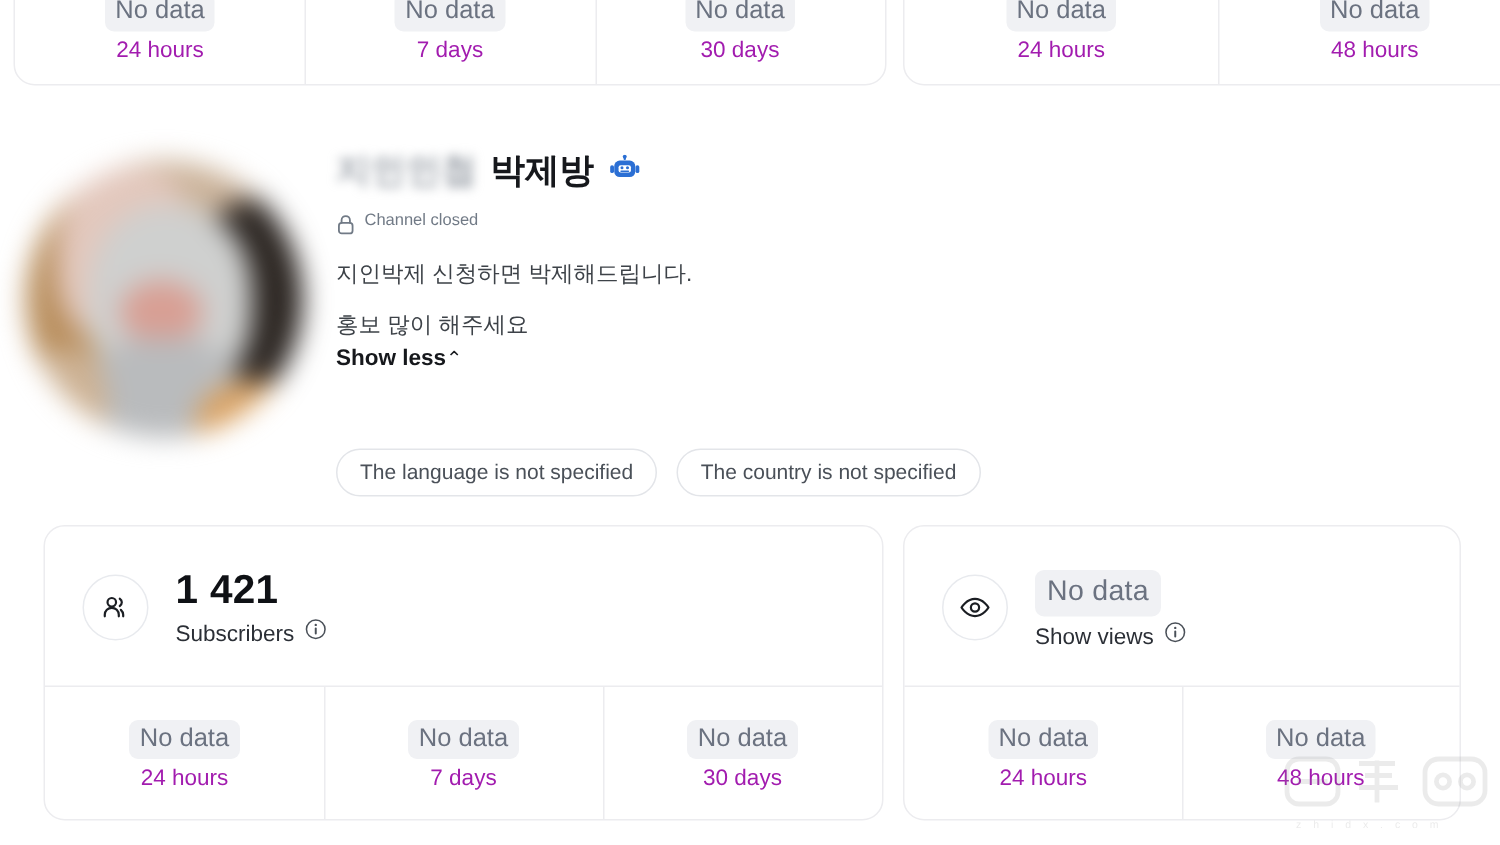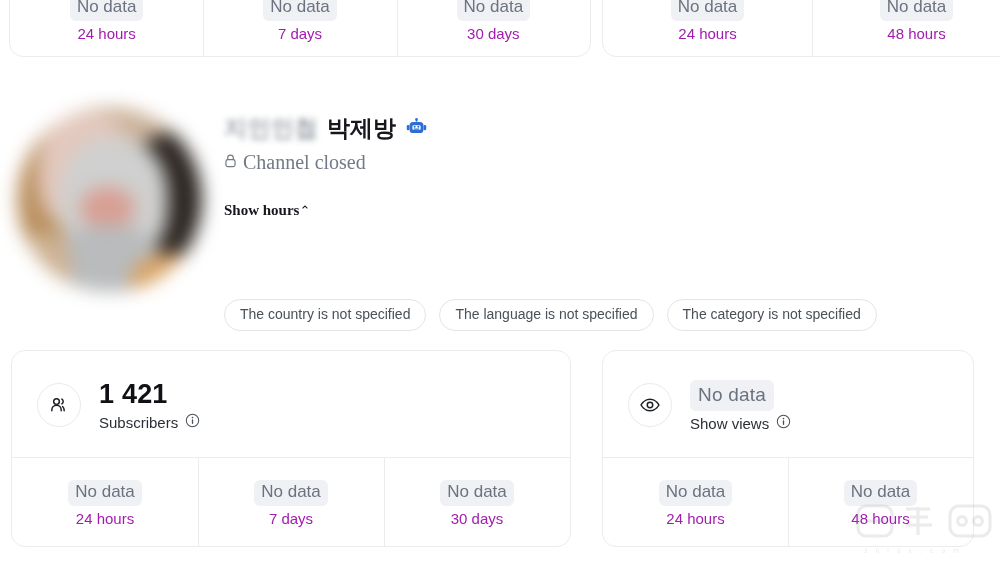--- a/index.html
+++ b/index.html
@@ -80,21 +80,21 @@
   .av-b1 { position:absolute; left:4%;  top:10%; width:42%; height:82%; background:#b98f5e; border-radius:40% 30% 35% 45%; }
   .av-b2 { position:absolute; left:22%; top:0%;  width:62%; height:36%; background:#cbb39a; border-radius:45% 45% 30% 30%; }
   .av-b3 { position:absolute; left:58%; top:18%; width:46%; height:60%; background:#2c2622; border-radius:45% 35% 40% 40%; }
   .av-b4 { position:absolute; left:16%; top:8%;  width:44%; height:56%; background:#e3c8bd; border-radius:48% 40% 45% 42%; }
   .av-b5 { position:absolute; left:26%; top:20%; width:52%; height:62%; background:#cfd0cf; border-radius:45%; }
   .av-b6 { position:absolute; left:36%; top:44%; width:26%; height:20%; background:#d89f94; border-radius:50%; }
   .av-b7 { position:absolute; left:26%; top:62%; width:48%; height:44%; background:#b9bbbd; border-radius:40% 40% 30% 30%; }
   .av-b8 { position:absolute; left:60%; top:76%; width:40%; height:30%; background:#d9a05f; border-radius:45%; }
   .av-b9 { position:absolute; left:6%;  top:66%; width:26%; height:36%; background:#cdb294; border-radius:45%; }
 
-  .pinfo { position: absolute; left: 224px; top: 23px; width: 740px; font-family: Liberation Serif, serif; }
+  .pinfo { position: absolute; left: 224px; top: 8px; width: 740px; }
 
   .title-row { display: flex; align-items: center; gap: 0; height: 30px; }
   .title-blur {
     font-size: 23px;
     font-weight: 700;
     color: #9aa0a8;
     filter: blur(3.4px);
     letter-spacing: 0.5px;
     margin-right: 9px;
     white-space: nowrap;
@@ -102,25 +102,25 @@
   .title-main {
     font-size: 23px;
     font-weight: 700;
     color: #16181c;
     white-space: nowrap;
   }
   .robot-icon { margin-left: 10px; display: inline-flex; align-items: center; }
 
   .closed-row {
     display: flex;
-    align-items: flex-start;
+    align-items: flex-end;
     gap: 6px;
     margin-top: 10px;
     color: #717a86;
-    font-size: 20px;
+    font-size: 11px;
     line-height: 19px;
   }
   .lock-icon { display: inline-flex; align-items: center; }
 
   .desc {
     margin-top: 15px;
     font-size: 15px;
     line-height: 22px;
     color: #3d4248;
   }
@@ -148,21 +148,21 @@
     border-radius: 16px;
     padding: 5px 15px 7px 15px;
     font-size: 14px;
     line-height: 18px;
     color: #4a5058;
     background: #ffffff;
     white-space: nowrap;
   }
 
   
-  #sub-card  { left: 11px;  top: 350px; width: 560px; height: 197px; }
+  #sub-card  { left: 29px;  top: 350px; width: 560px; height: 197px; }
   #view-card { left: 602px; top: 350px; width: 372px; height: 197px; }
 
   .metric-head {
     position: absolute;
     left: 0; top: 0; right: 0;
     height: 108px;
     display: flex;
     align-items: center;
     padding-left: 25px;
   }
@@ -291,34 +291,35 @@
         <span class="lock-icon">
           <svg width="13" height="15" viewBox="0 0 14 16" aria-hidden="true">
             <path d="M4 7V5.1a3 3 0 0 1 6 0V7" fill="none" stroke="#717a86" stroke-width="1.3" stroke-linecap="round"></path>
             <rect x="2.1" y="7" width="9.8" height="7.6" rx="2" fill="none" stroke="#717a86" stroke-width="1.3"></rect>
           </svg>
         </span>
         <span>Channel closed</span>
       </div>
 
       <div class="desc">
+        <div>지인박제 신청하면 박제해드립니다.</div>
       </div>
 
       <div class="desc-gap"></div>
 
+      <div class="promo">홍보 많이 해주세요</div>
 
       <div class="show-less">
-        <span>Show hours</span><span class="chev">⌃</span>
+        <span>Show less</span><span class="chev">⌃</span>
       </div>
     </div>
 
     <div class="tags">
+      <div class="tag">The language is not specified</div>
       <div class="tag">The country is not specified</div>
-      <div class="tag">The language is not specified</div>
-      <div class="tag">The category is not specified</div>
     </div>
   </div>
 
   <div class="card" id="sub-card">
     <div class="metric-head">
       <div class="metric-ico">
         <svg width="22" height="22" viewBox="0 0 24 24" aria-hidden="true">
           <circle cx="9.3" cy="8.2" r="3.1" fill="none" stroke="#1b1e23" stroke-width="1.6"></circle>
           <path d="M4.2 18.4v-1.1a5.1 5.1 0 0 1 10.2 0v1.1" fill="none" stroke="#1b1e23" stroke-width="1.6" stroke-linecap="round"></path>
           <path d="M15.1 5.6a3.1 3.1 0 0 1 0 5.3" fill="none" stroke="#1b1e23" stroke-width="1.6" stroke-linecap="round"></path>

